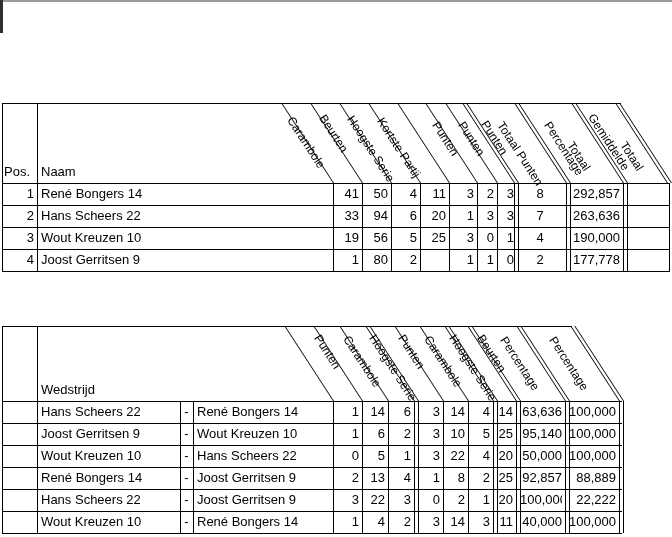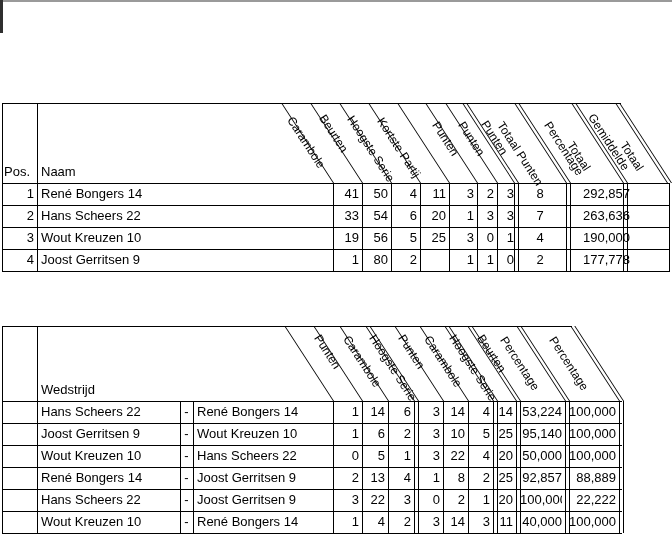--- a/index.html
+++ b/index.html
@@ -26,21 +26,21 @@
   
   .row{position:absolute;left:0;width:672px;height:22px;}
   .c{position:absolute;top:0;height:22px;line-height:21px;font-size:13px;overflow:hidden;}
   .num{text-align:right;}
   .hdrlbl{position:absolute;height:22px;line-height:22px;font-size:13px;}
   
   .t-pos{left:3px;width:31px;}  .t-naam{left:41px;width:288px;}
   .t0{left:334px;width:25px;} .t1{left:363px;width:25px;} .t2{left:392px;width:25px;}
   .t3{left:421px;width:25px;} .t4{left:450px;width:24px;} .t5{left:478px;width:16px;}
   .t6{left:498px;width:16px;} .t7{left:517px;width:46px;text-align:center;}
-  .t8{left:570px;width:50px;padding-left:10px;} .t9{left:627px;width:40px;margin-left:44px;}
+  .t8{left:570px;width:50px;} .t9{left:627px;width:40px;margin-left:44px;}
   
   .b-name1{left:41px;width:136px;} .b-sep{left:180px;width:13px;text-align:center;}
   .b-name2{left:197px;width:133px;}
   .b0{left:334px;width:25px;} .b1{left:363px;width:22px;} .b2{left:389px;width:22px;}
   .b3{left:418px;width:22px;} .b4{left:444px;width:21px;} .b5{left:469px;width:21px;}
   .b6{left:497px;width:16px;} .b7{left:520px;width:42px;} .b8{left:569px;width:47px;}
 </style>
 </head>
 <body>
 
@@ -110,21 +110,21 @@
       <div class="c t5 num">2</div>
       <div class="c t6 num">3</div>
       <div class="c t7">8</div>
       <div class="c t8 num">292,857</div>
       <div class="c t9 num">0,820</div>
     </div>
     <div class="row" style="top:205px">
       <div class="c t-pos num">2</div>
       <div class="c t-naam">Hans Scheers 22</div>
       <div class="c t0 num">33</div>
-      <div class="c t1 num">54</div>
+      <div class="c t1 num">94</div>
       <div class="c t2 num">6</div>
       <div class="c t3 num">20</div>
       <div class="c t4 num">1</div>
       <div class="c t5 num">3</div>
       <div class="c t6 num">3</div>
       <div class="c t7">7</div>
       <div class="c t8 num">263,636</div>
       <div class="c t9 num">2,040</div>
     </div>
     <div class="row" style="top:227px">
@@ -209,21 +209,21 @@
       <div class="c b-name1">Hans Scheers 22</div>
       <div class="c b-sep">-</div>
       <div class="c b-name2">René Bongers 14</div>
       <div class="c b0 num">1</div>
       <div class="c b1 num">14</div>
       <div class="c b2 num">6</div>
       <div class="c b3 num">3</div>
       <div class="c b4 num">14</div>
       <div class="c b5 num">4</div>
       <div class="c b6 num">14</div>
-      <div class="c b7 num">53,224</div>
+      <div class="c b7 num">63,636</div>
       <div class="c b8 num">100,000</div>
     </div>
     <div class="row" style="top:423px">
       <div class="c b-name1">Joost Gerritsen 9</div>
       <div class="c b-sep">-</div>
       <div class="c b-name2">Wout Kreuzen 10</div>
       <div class="c b0 num">1</div>
       <div class="c b1 num">6</div>
       <div class="c b2 num">2</div>
       <div class="c b3 num">3</div>

